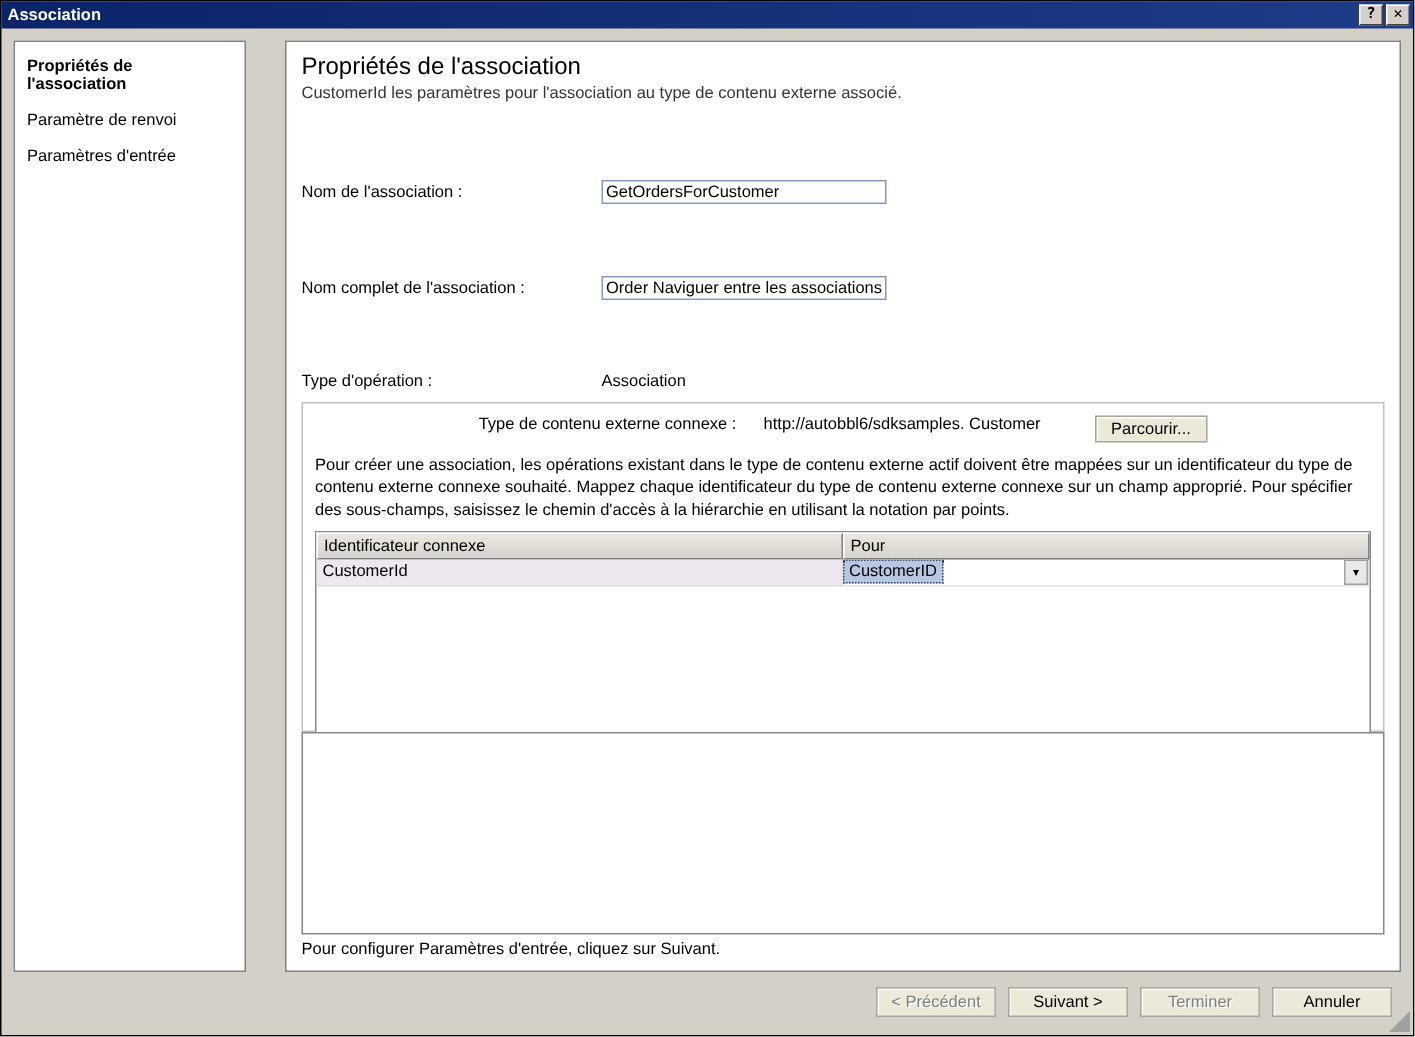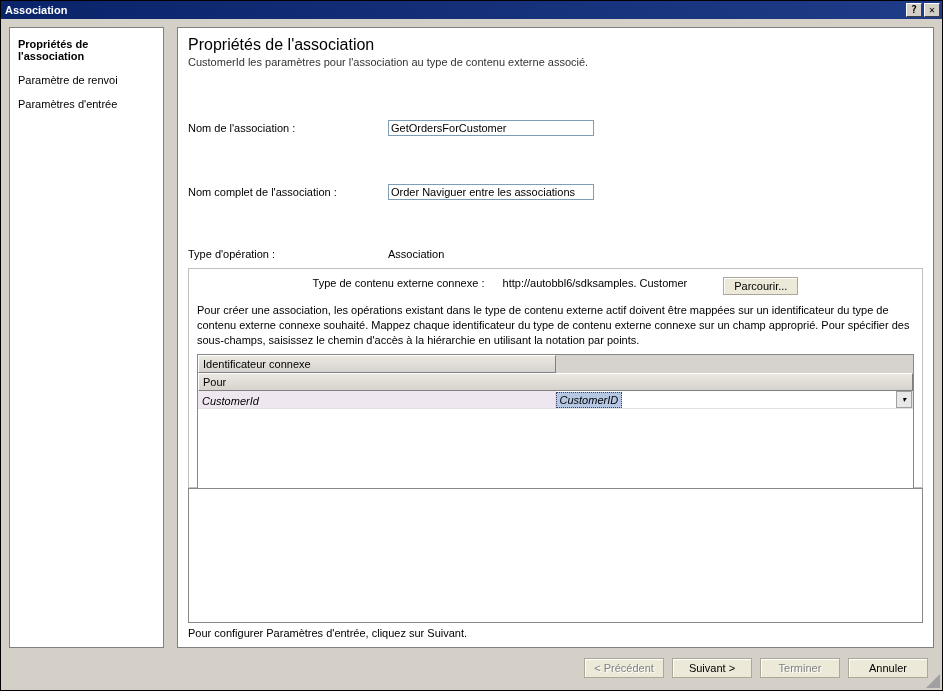--- a/index.html
+++ b/index.html
@@ -54,21 +54,21 @@
     flex: 1;
     display: flex;
     flex-direction: column;
     padding: 8px;
     gap: 6px;
     min-height: 0;
   }
   .body-row {
     flex: 1;
     display: flex;
-    gap: 13px;
+    gap: 26px;
     min-height: 0;
   }
   .sidebar {
     width: 155px;
     background: #fff;
     border: 1px solid #808080;
     padding: 6px 2px;
     flex-shrink: 0;
   }
   .sidebar-item {
@@ -103,21 +103,21 @@
     display: flex;
     align-items: center;
     margin-bottom: 4px;
     margin-top: 44px;
   }
   .form-label {
     width: 200px;
     font-size: 11px;
   }
   .text-input {
-    width: 206px;
+    width: 190px;
     font-size: 11px;
     padding: 1px 2px;
     border: 1px solid #7f9db9;
     font-family: Tahoma, sans-serif;
   }
   .static-val { font-size: 11px; }
   .inner-panel {
     border: 1px solid #c0c0c0;
     padding: 8px;
     flex: 1;
@@ -151,42 +151,40 @@
     flex: 1;
     border: 1px solid #888;
     display: flex;
     flex-direction: column;
     min-height: 150px;
     background: #fff;
   }
   .grid-head {
     display: flex;
     background: #d6d3ce;
-    flex-direction: column;
   }
   .grid-th {
     border: 1px solid #fff;
     border-right-color: #808080;
     border-bottom-color: #808080;
     padding: 2px 4px;
     font-size: 11px;
     background: linear-gradient(#ebe8e1, #d6d3ce);
   }
   .grid-th.col0 { width: 50%; }
   .grid-th.col1 { flex: 1; }
   .grid-body { flex: 1; overflow: auto; }
   .grid-row { display: flex; height: 18px; }
   .grid-cell {
     padding: 1px 4px;
     font-size: 11px;
     border-right: 1px solid #e0e0e0;
     border-bottom: 1px solid #e0e0e0;
     display: flex;
-    align-items: flex-end;
-    font-style: italic;
+    align-items: center;
   }
   .grid-cell.col0 { width: 50%; background: #efe7ef; }
   .grid-cell.col1 { flex: 1; position: relative; padding: 0; }
   .grid-cell-val {
     background: #b5c7e3;
     color: #000;
     padding: 1px 3px;
     border: 1px dotted #404060;
     margin: 0;
   }

